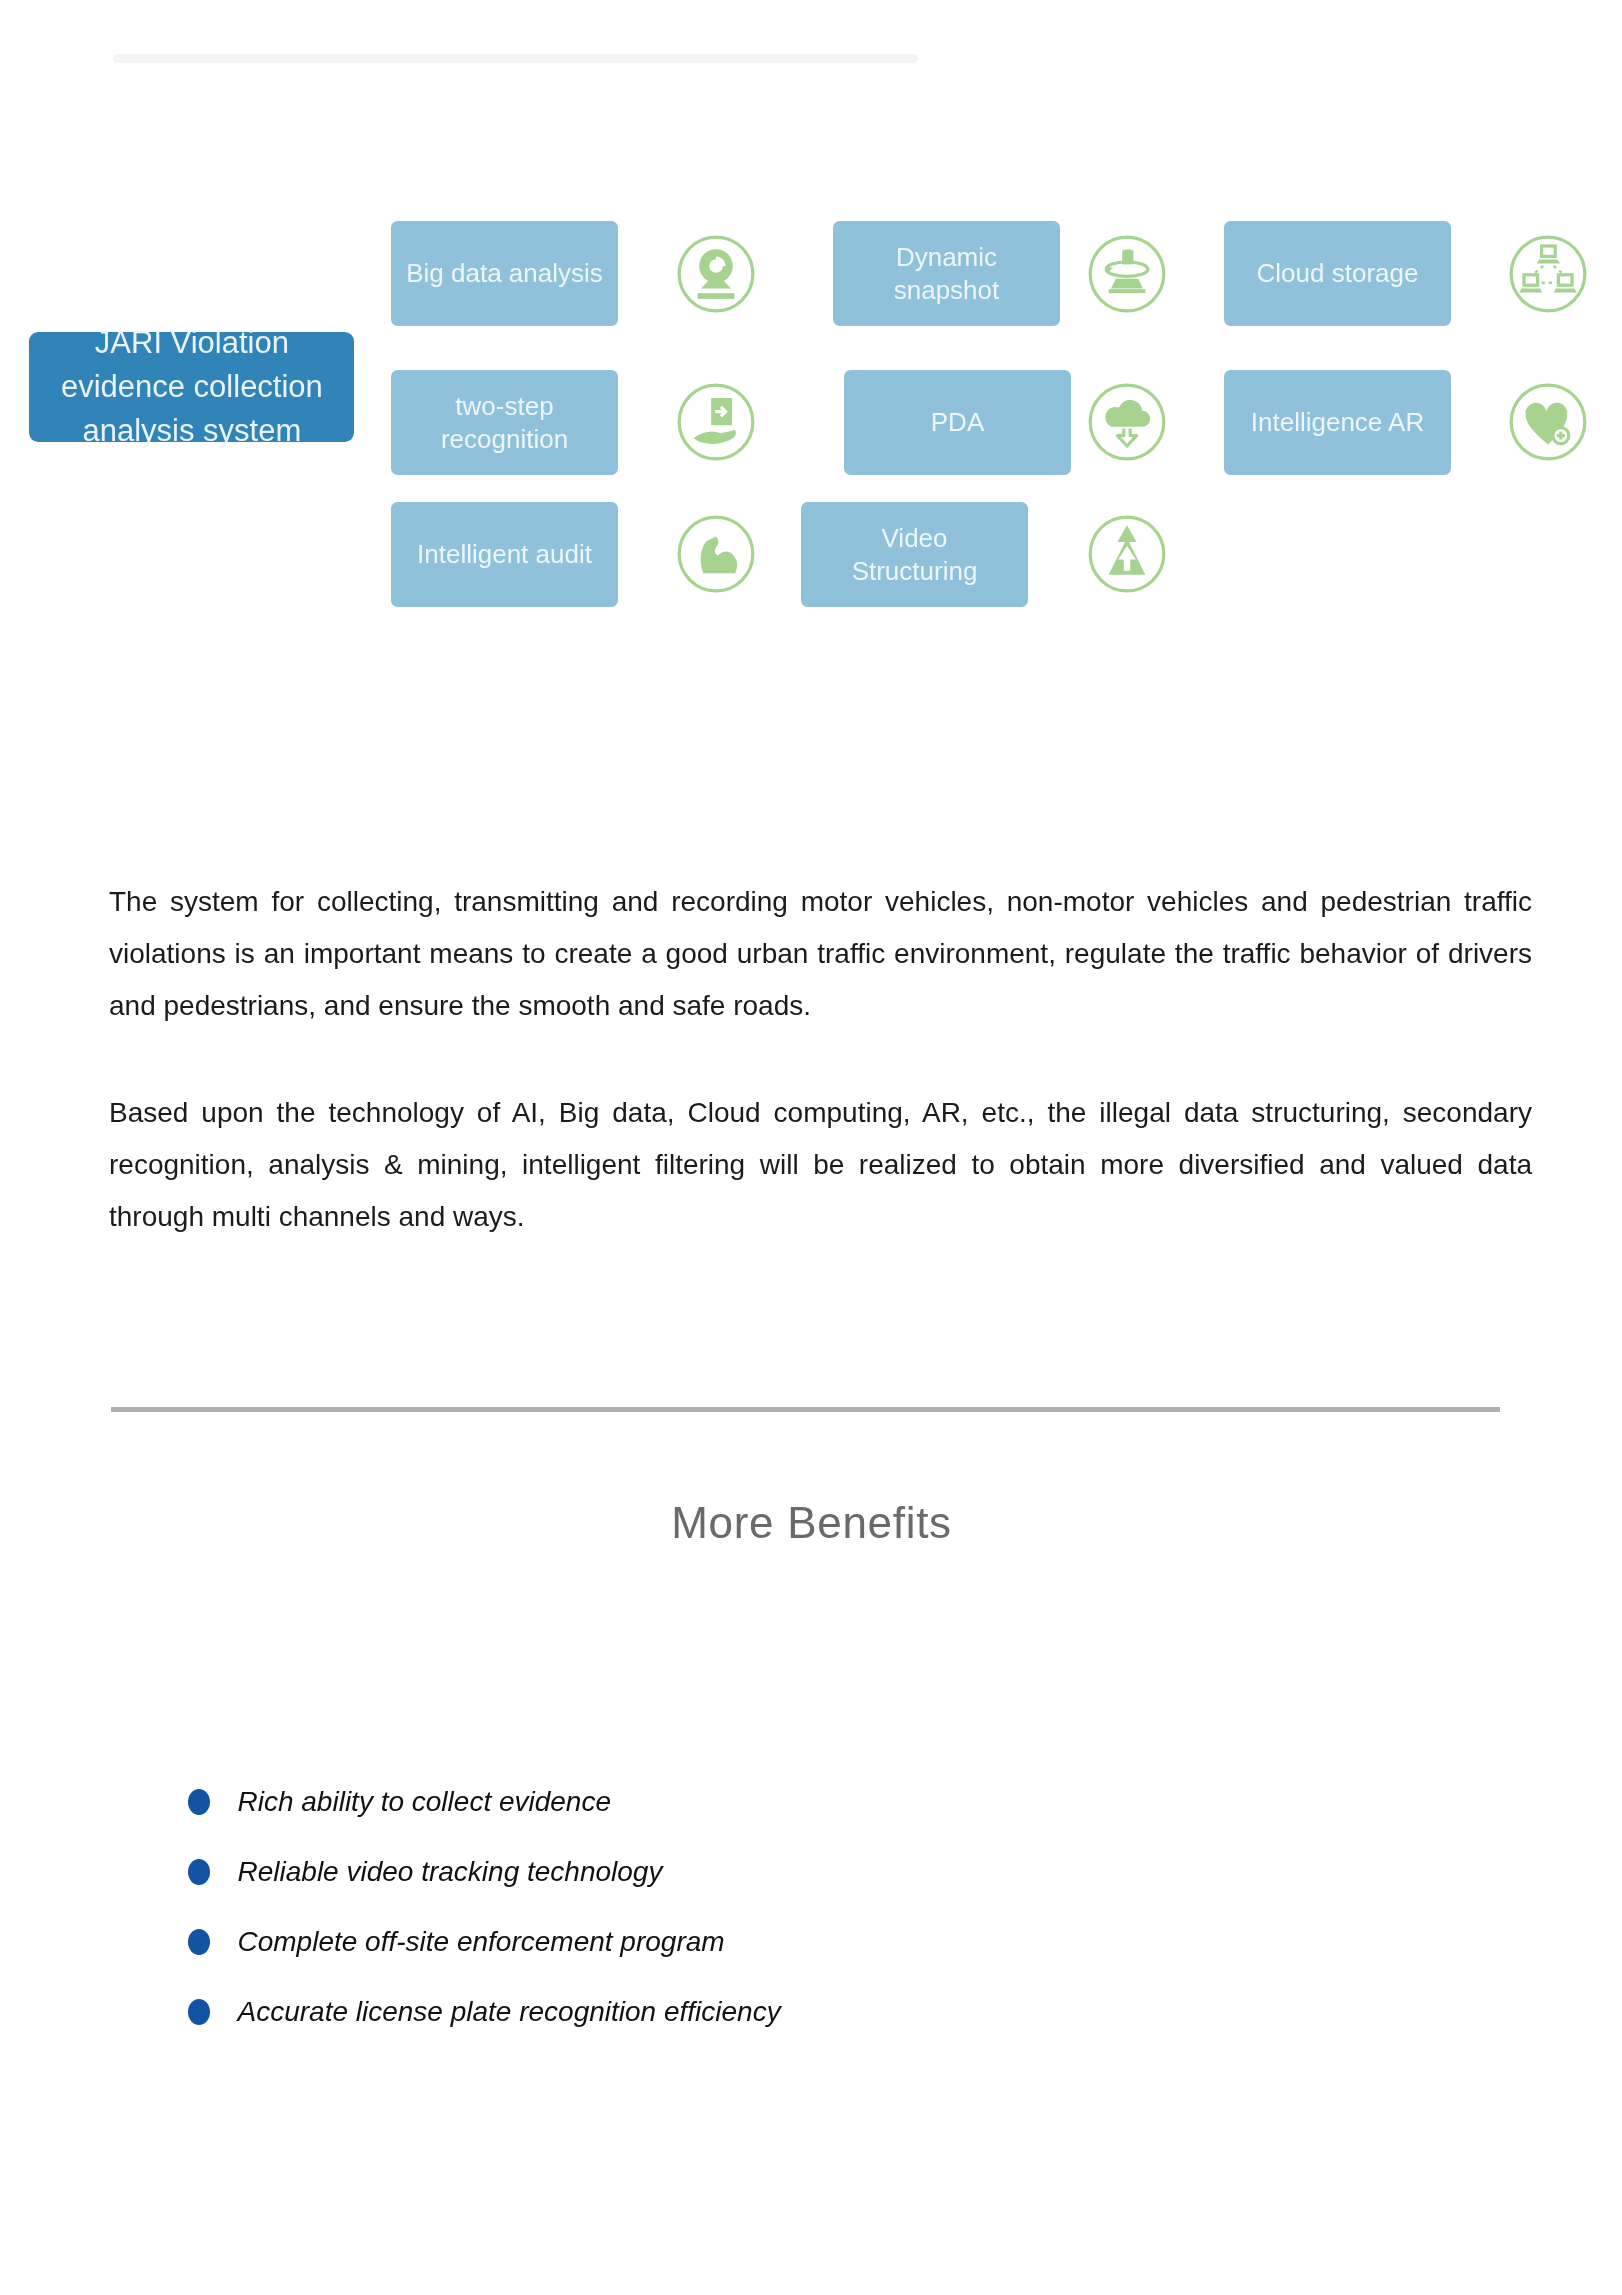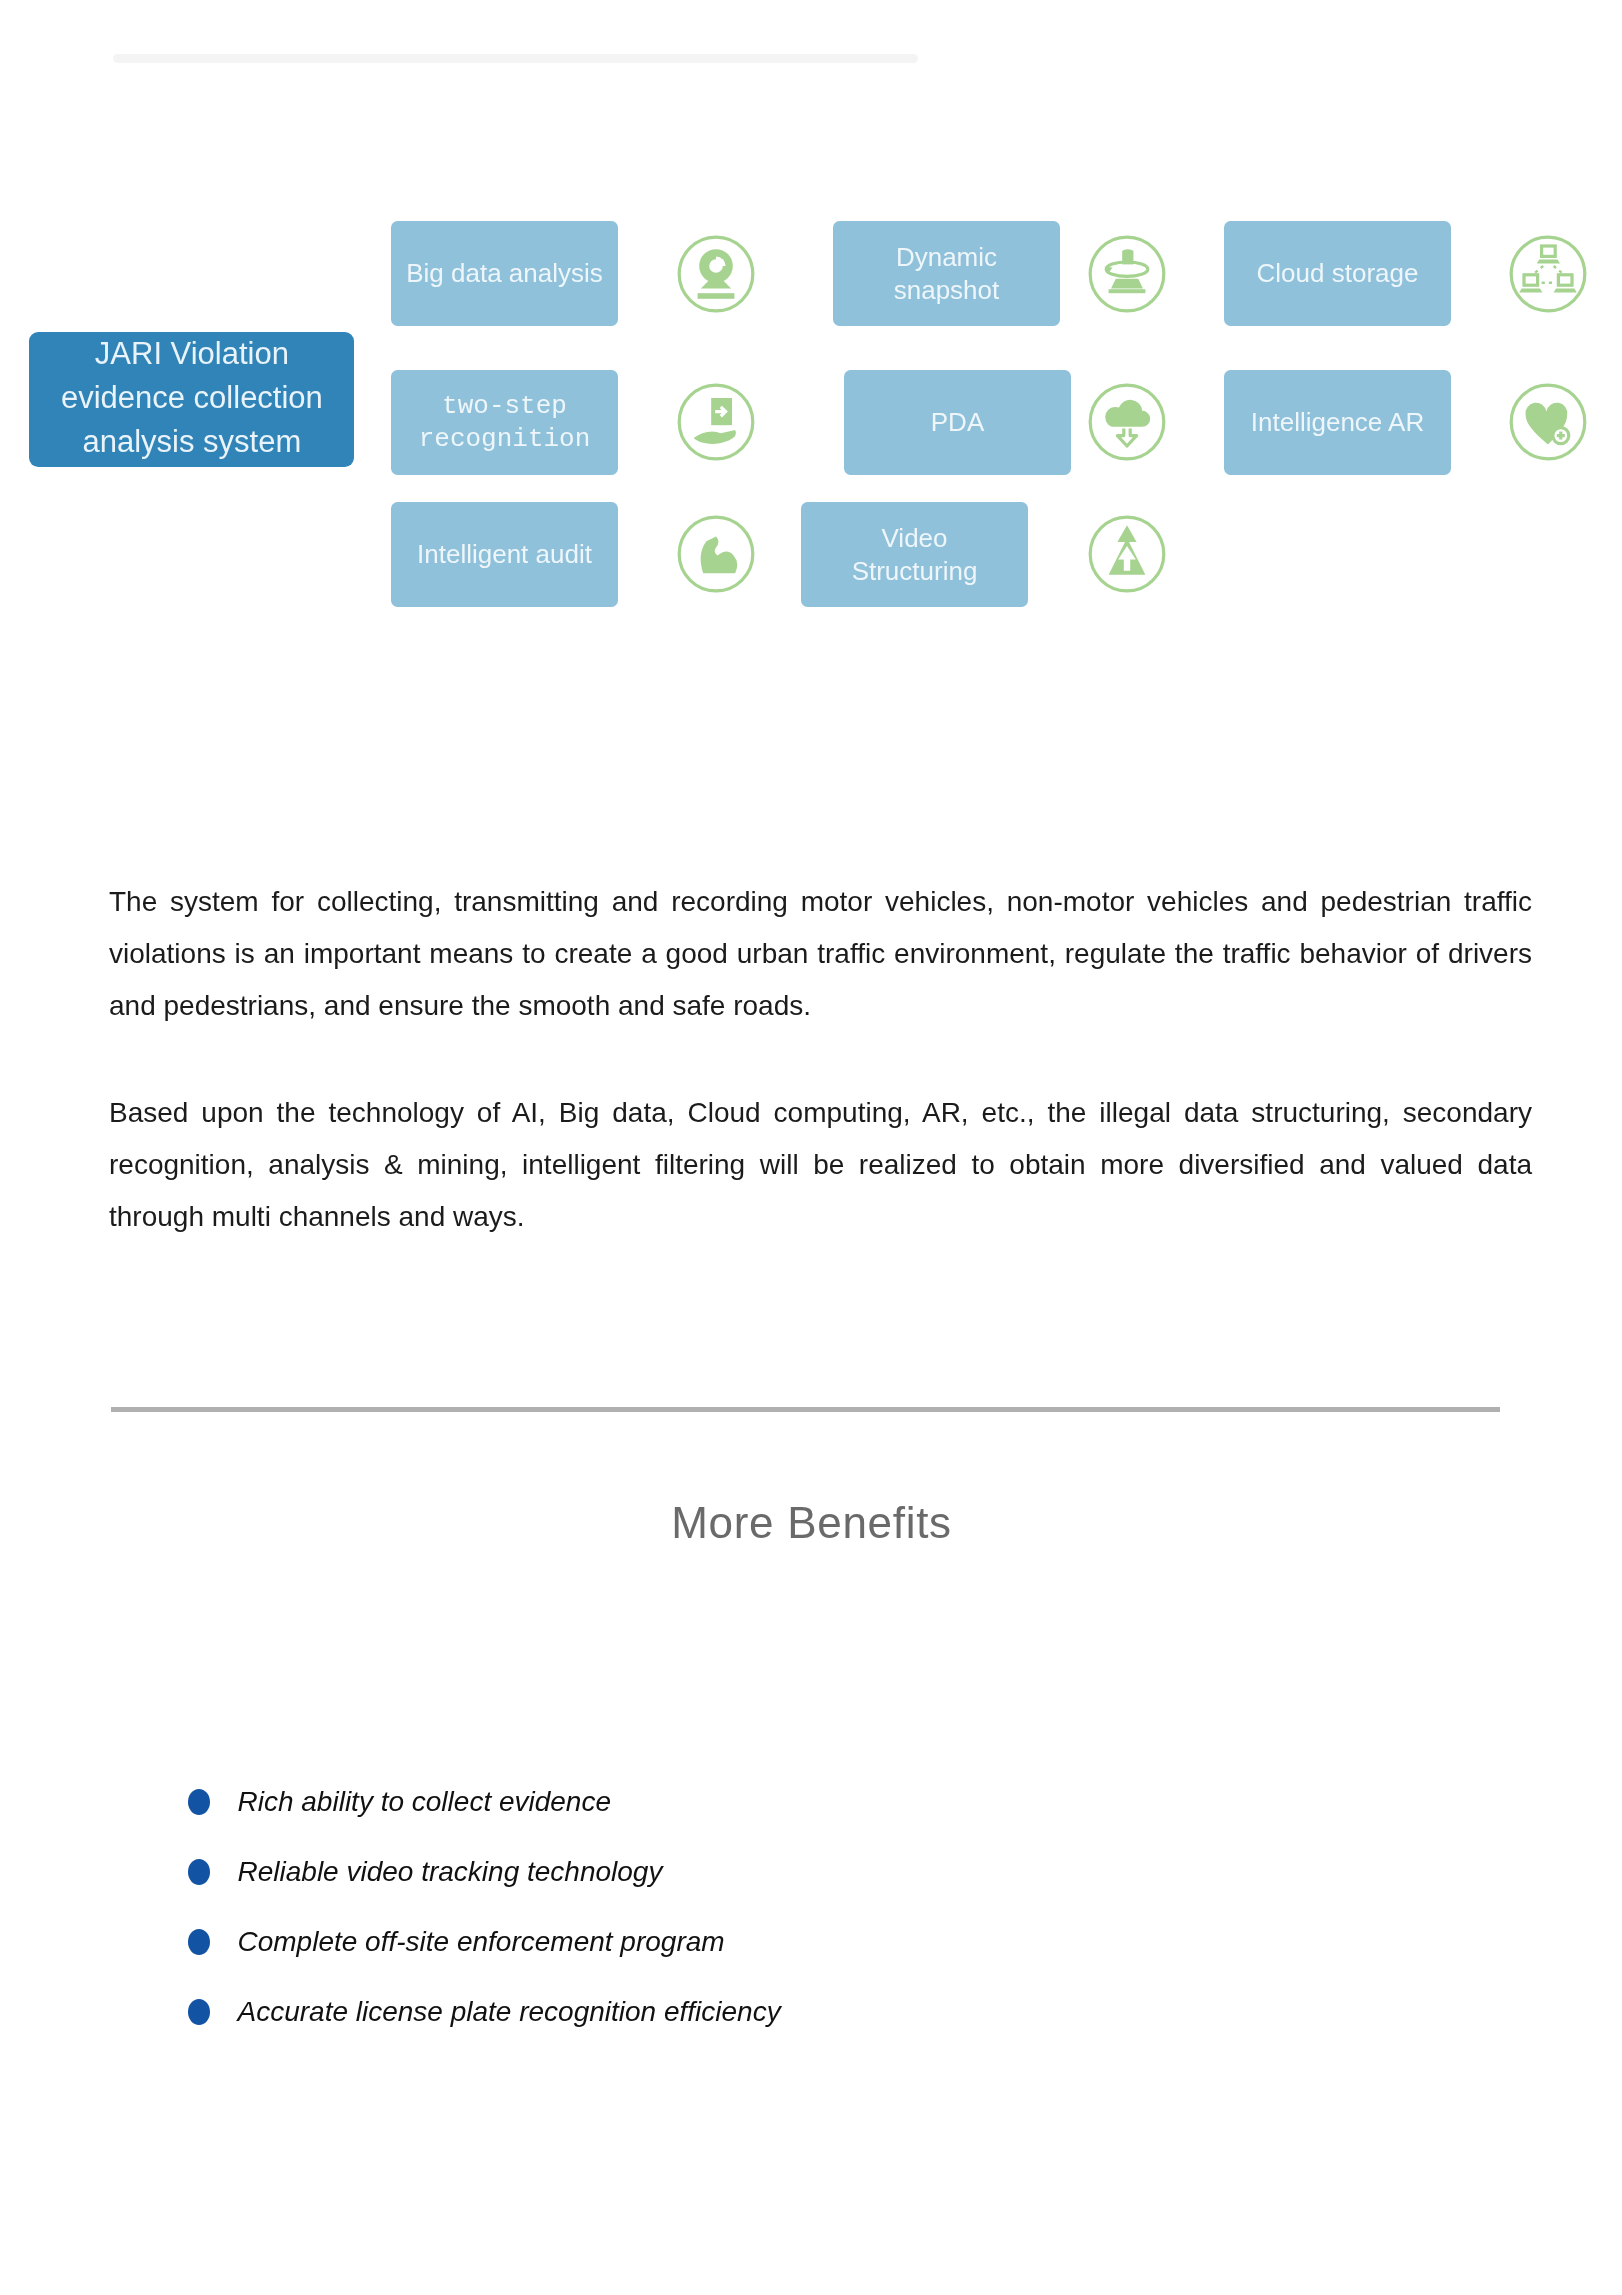--- a/index.html
+++ b/index.html
@@ -18,24 +18,24 @@
     left:113px;top:54px;
     width:805px;height:9.2px;
     background:#f4f4f4;
     border-radius:4.6px;
   }
 
   
   .root-box{
     position:absolute;
     left:29.4px;top:332px;
-    width:325px;height:135px;
+    width:325px;height:110px;
     background:var(--accent-blue,#3084b7);
     border-radius:9.2px;
-    display:flex;align-items:flex-start;justify-content:center;
+    display:flex;align-items:center;justify-content:center;
     text-align:center;
     color:#e9f3f9;
     font-size:31px;
     line-height:1.42;
     padding:0 9.2px;
     box-sizing:border-box;
   }
   .feature-box{
     position:absolute;
     width:227px;height:105px;
@@ -132,21 +132,21 @@
         <div class="feature-icon" style="left: 676px; top: 234px;">
           <svg viewBox="0 0 100 100" xmlns="http://www.w3.org/2000/svg">
             <circle cx="50" cy="50" r="46" fill="none" stroke="#a6d390" stroke-width="4"></circle>
     <circle cx="50" cy="40" r="21" fill="#a6d390"></circle>
     <circle cx="50" cy="40" r="12" fill="#fff"></circle>
     <path d="M50 29 a11 11 0 1 0 11 11" fill="none" stroke="#a6d390" stroke-width="5"></path>
     <path d="M41 58 L59 58 L69 68 L31 68 Z" fill="#a6d390"></path>
     <rect x="27" y="74" width="46" height="7" fill="#a6d390"></rect>
           </svg>
         </div>
-        <div class="feature-box" style="left: 391px; top: 370px; font-family: Liberation Mono, monospace;">
+        <div class="feature-box" style="left: 391px; top: 370px;">
           <span>two-step recognition</span>
         </div>
         <div class="feature-icon" style="left: 676px; top: 382px;">
           <svg viewBox="0 0 100 100" xmlns="http://www.w3.org/2000/svg">
             <circle cx="50" cy="50" r="46" fill="none" stroke="#a6d390" stroke-width="4"></circle>
     <rect x="44" y="20" width="26" height="34" fill="#a6d390"></rect>
     <path d="M49 37 h12 m-5 -6 l6 6 l-6 6" stroke="#fff" stroke-width="4" fill="none"></path>
     <path d="M22 70 Q40 58 56 64 L74 60 Q78 68 66 73 Q48 80 34 76 Q26 74 22 70 Z" fill="#a6d390"></path>
           </svg>
         </div>

